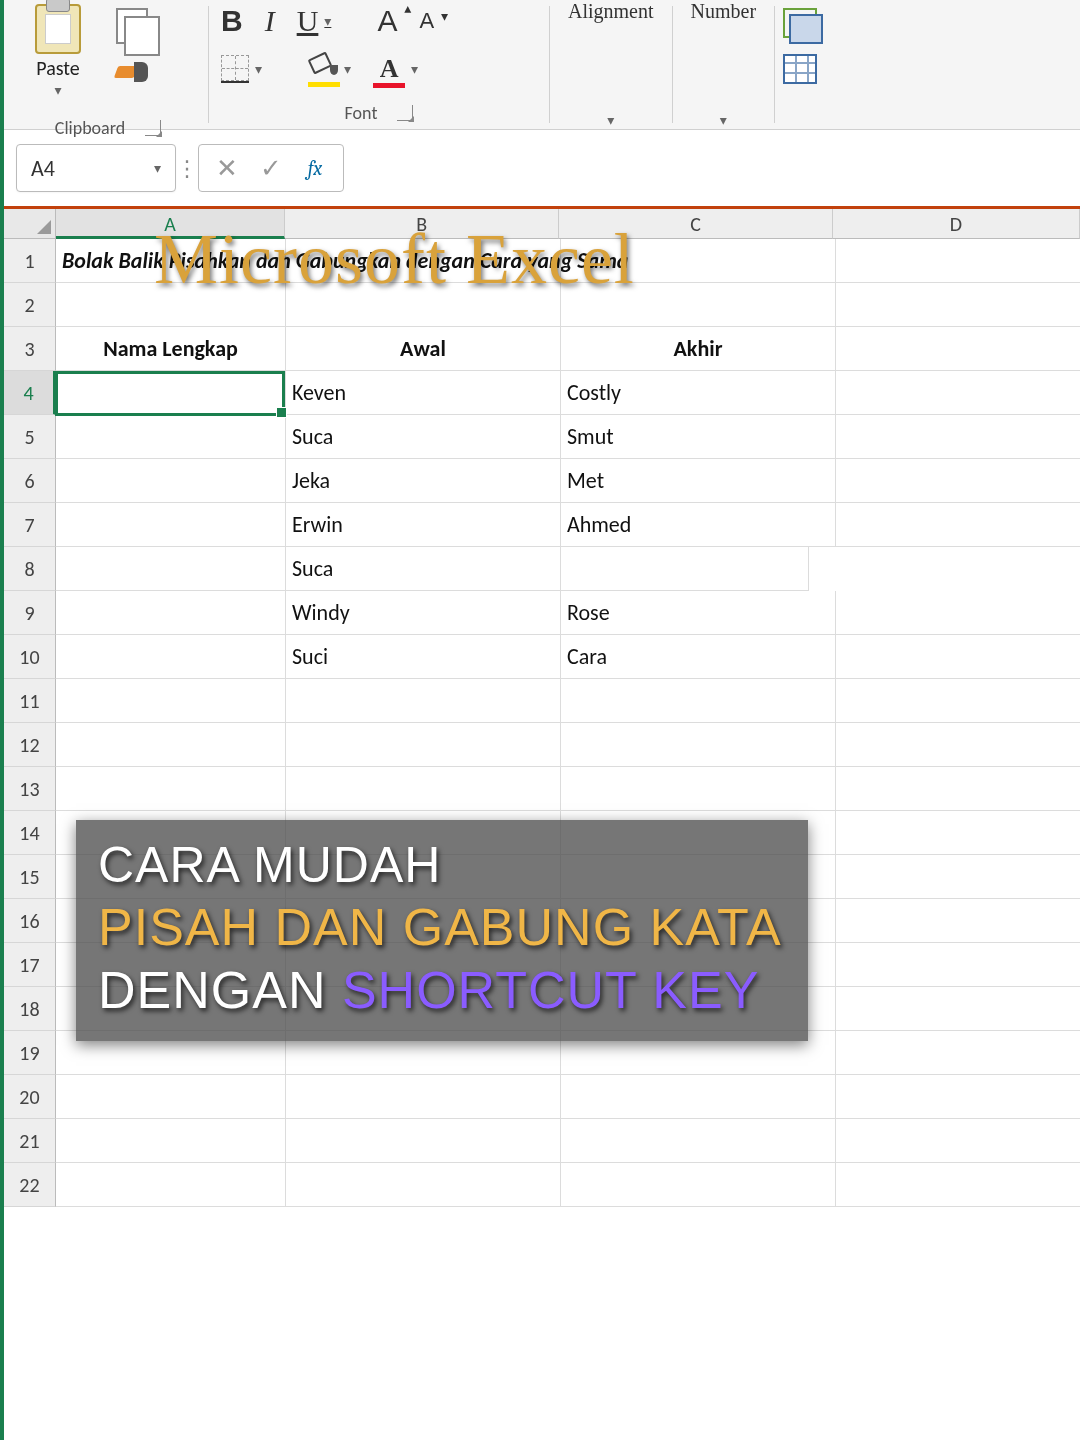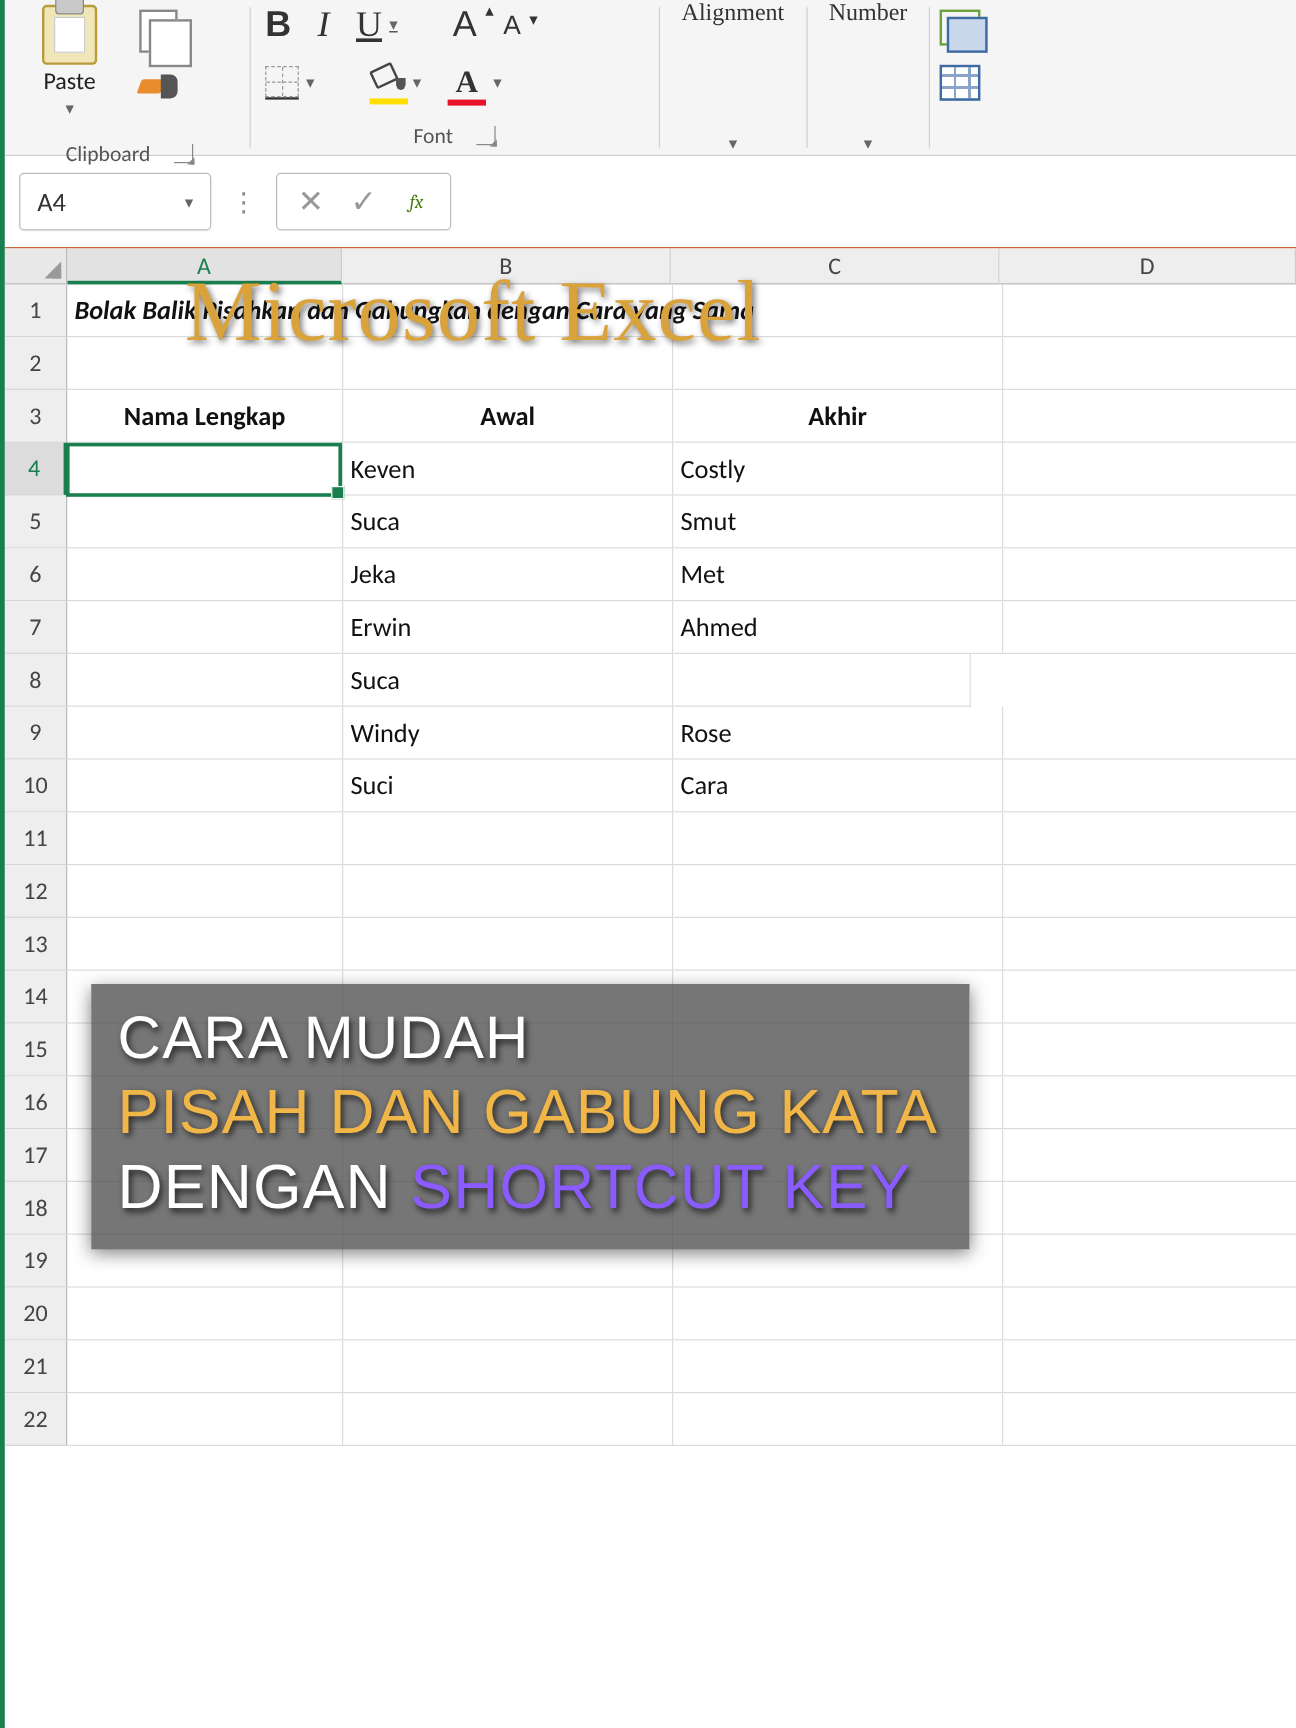--- a/index.html
+++ b/index.html
@@ -201,44 +201,43 @@
     content:""; position:absolute; inset:0;
     background: repeating-linear-gradient(0deg, transparent 0 8px, #3c6aa2 8px 10px),
                 repeating-linear-gradient(90deg, transparent 0 10px, #3c6aa2 10px 12px);
     opacity:.6;
   }
 
   
   .formula-row {
     display: flex;
     align-items: center;
-    gap: 16px;
     padding: 14px 12px;
     background: #fff;
-    border-bottom: 1px solid #c2410c;
+    border-bottom: 3px solid #c2410c;
   }
   .namebox {
     width: 160px; height: 48px;
     border: 1px solid #bbb; border-radius: 4px;
     display: flex; align-items: center; justify-content: space-between;
     padding: 0 14px;
     font-size: 22px; color: #333;
     background: #fff;
     box-shadow: 0 1px 2px rgba(0,0,0,.04);
   }
   .fx-divider {
     font-size: 22px; color: #888;
   }
   .fx-btn {
     width: 40px; height: 40px;
     display:flex; align-items:center; justify-content:center;
     font-size: 26px; color: #999;
     font-family: Arial;
   }
-  .fx-sym { font-style: italic; font-family: "Cambria", serif; color:#4d7c0f; font-size:16px;}
+  .fx-sym { font-style: italic; font-family: "Cambria", serif; color:#0369a1; font-size:20px;}
   .fxbar-box {
     border: 1px solid #bbb; border-radius: 4px;
     height: 48px; display:flex; align-items:center;
     padding: 0 8px; gap: 4px;
     background:#fff;
   }
 
   
   .overlay-title {
     position: absolute;

